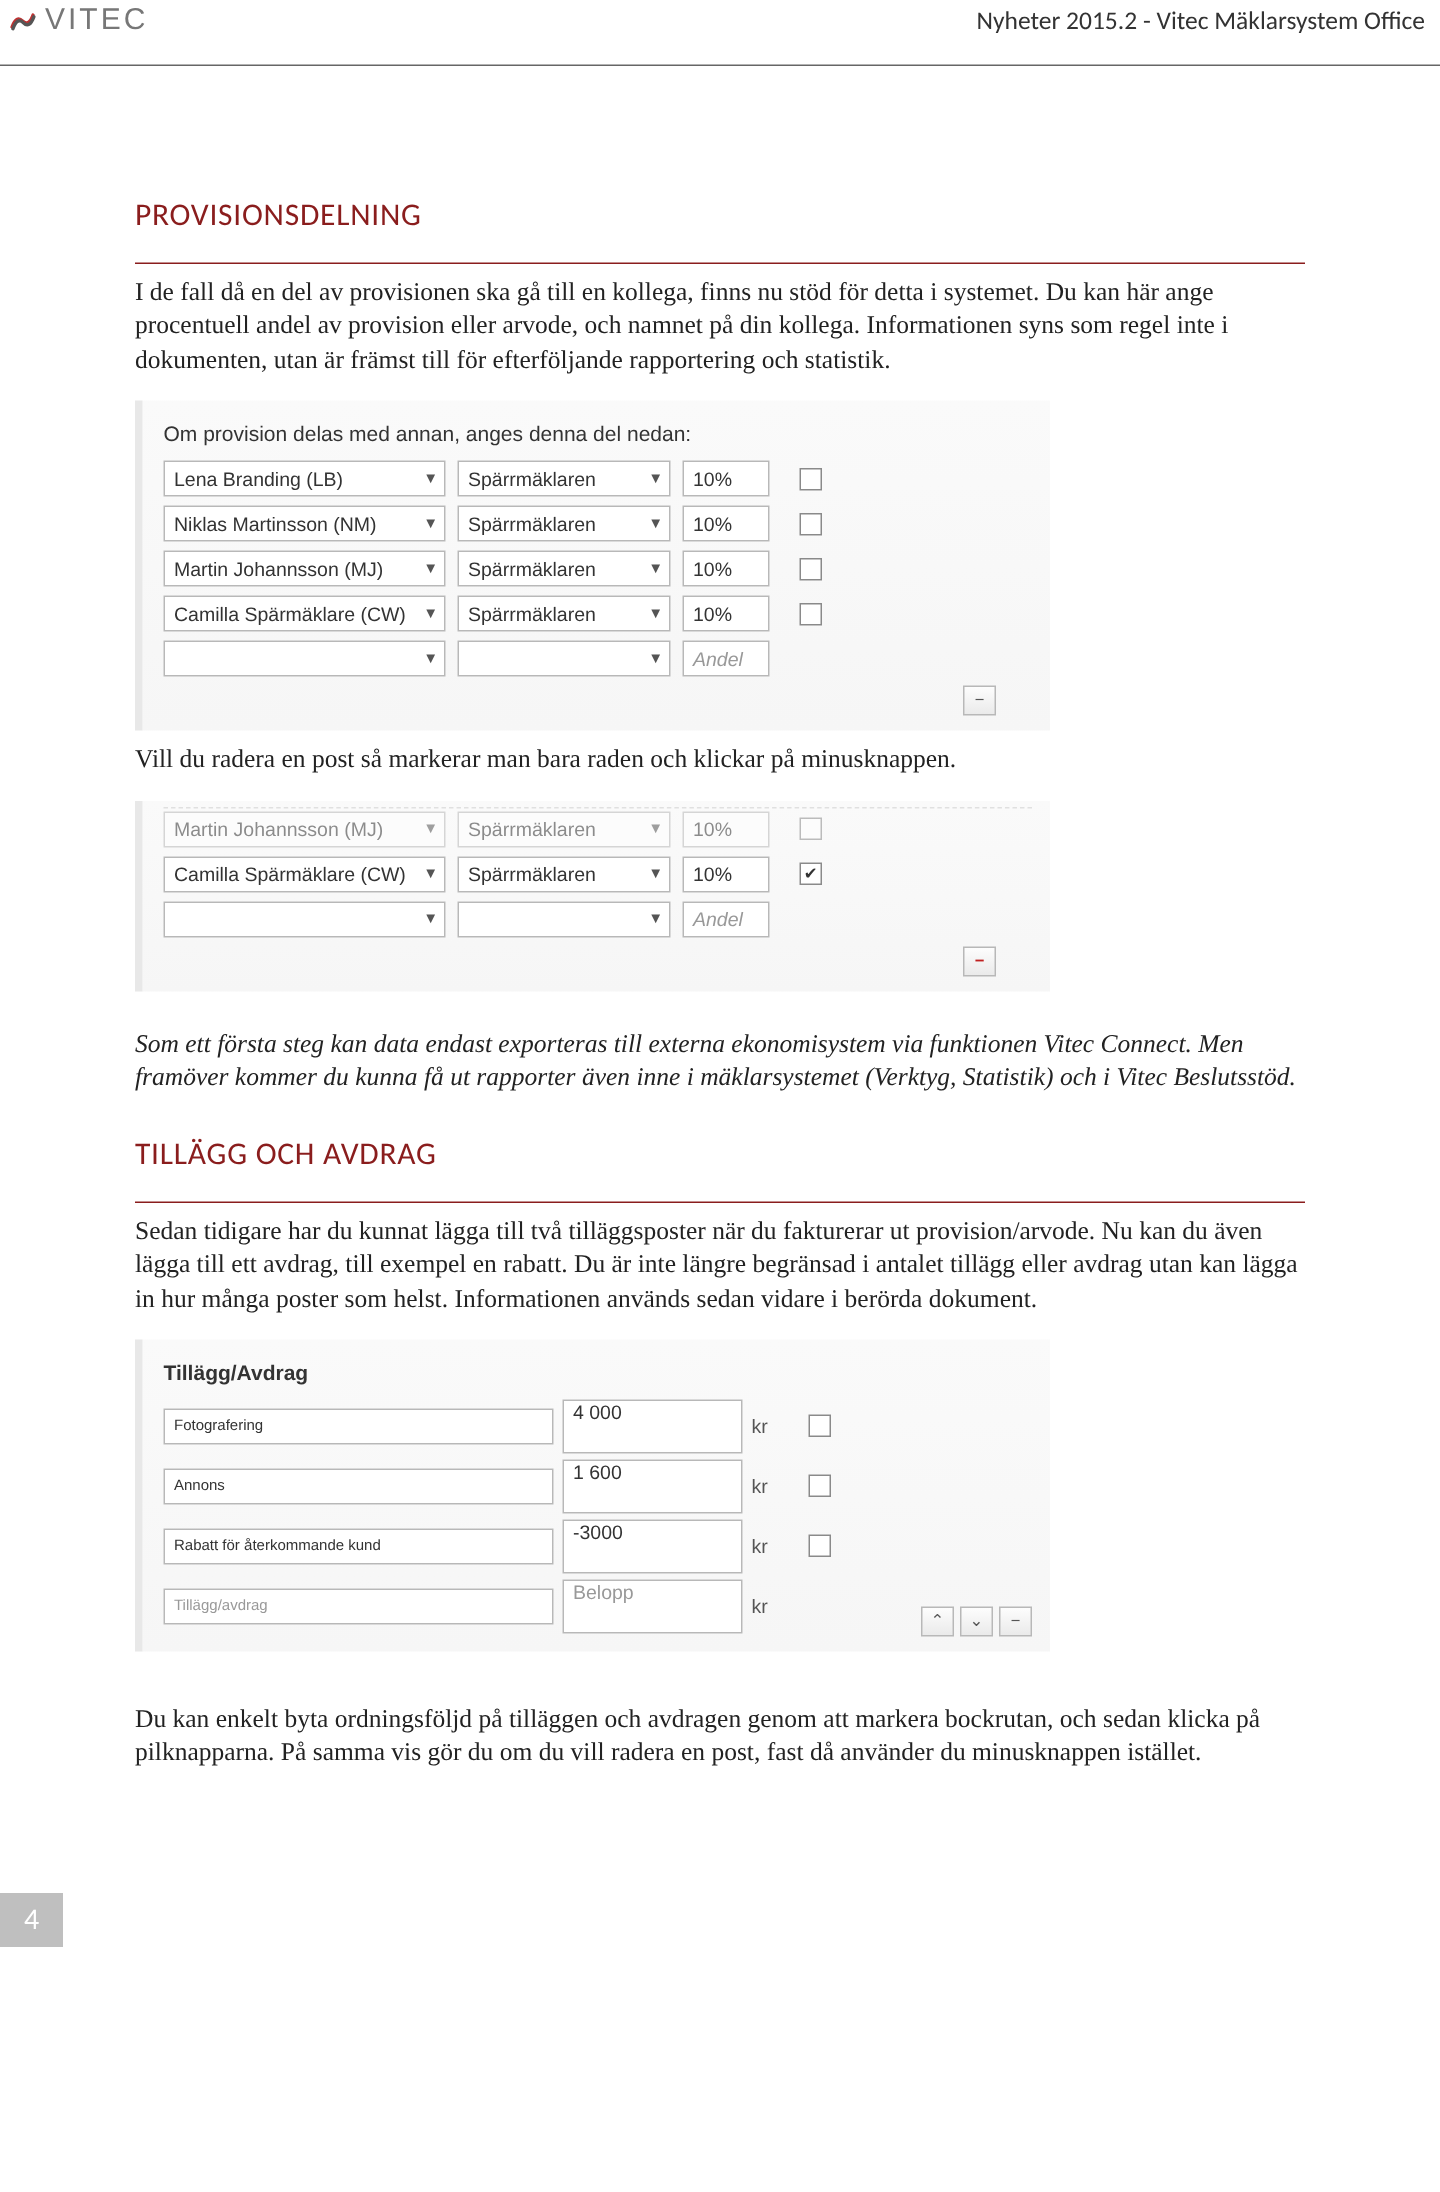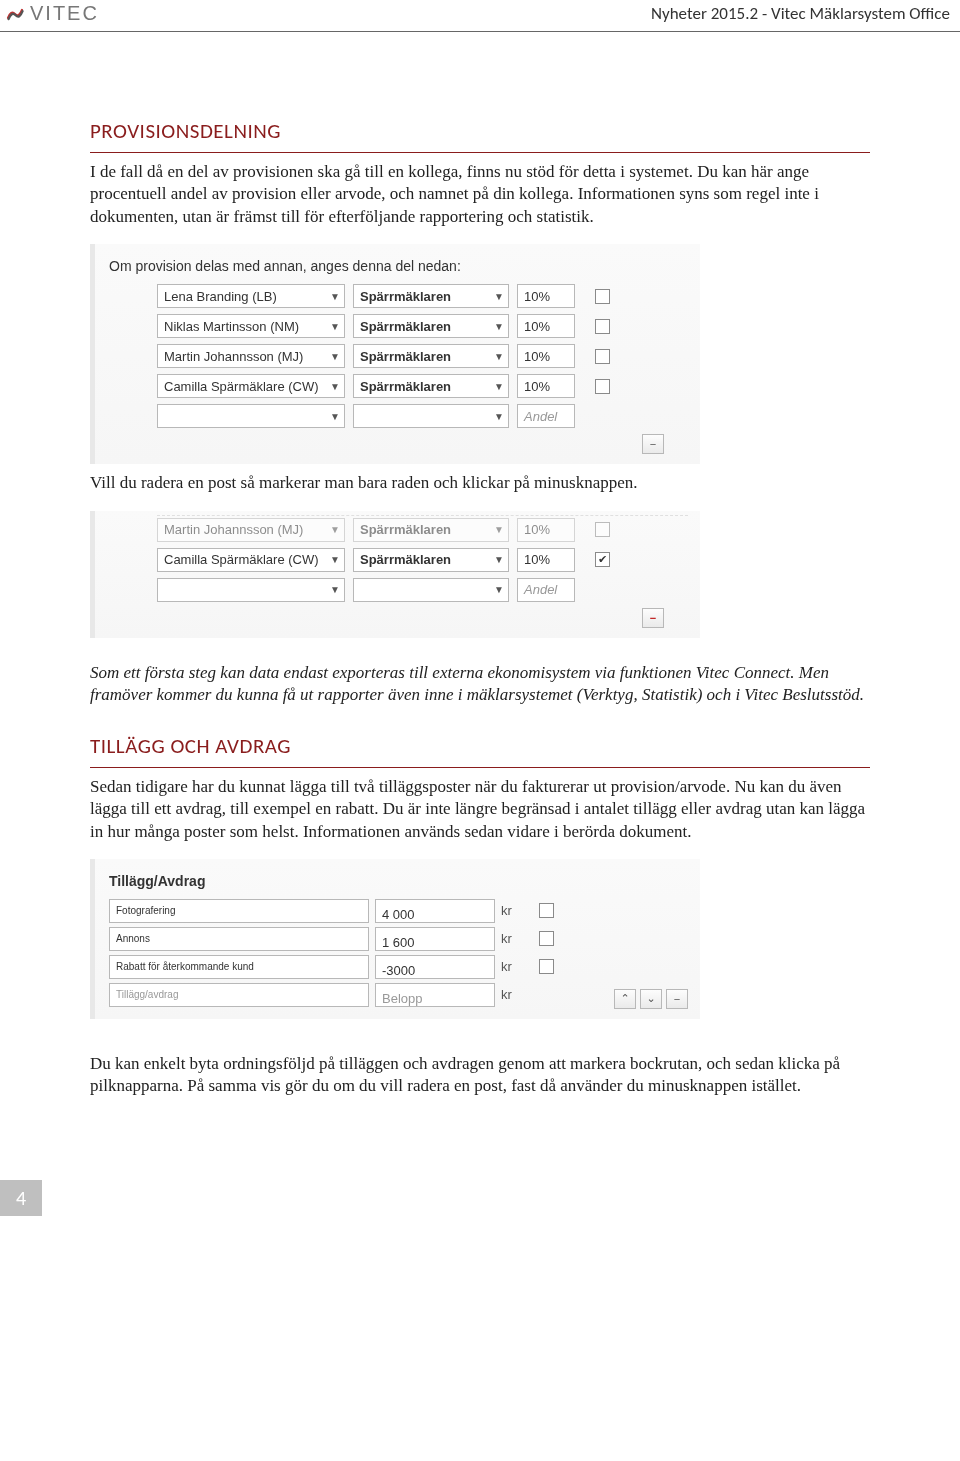--- a/index.html
+++ b/index.html
@@ -11,21 +11,21 @@
     width: 960px;
   }
   .page {
     padding: 0 0 40px 0;
   }
   .topbar {
     display: flex;
     align-items: center;
     justify-content: space-between;
     border-bottom: 1px solid #666;
-    padding: 2px 10px 6px 6px;
+    padding: 2px 10px 18px 6px;
     font-family: Calibri, Arial, sans-serif;
   }
   .topbar-left { display: flex; align-items: center; gap: 6px; }
   .logo-swoosh {
     width: 18px; height: 18px;
     display: inline-block;
   }
   .logo-text {
     font-family: Arial, sans-serif;
     font-weight: 400;
@@ -42,21 +42,21 @@
     padding: 60px 90px 10px 90px;
   }
   h2.section-heading {
     font-family: Calibri, Arial, sans-serif;
     color: #8a1d1d;
     font-weight: 400;
     font-size: 21px;
     letter-spacing: 0.5px;
     margin: 26px 0 2px 0;
     border-bottom: 1px solid #8a1d1d;
-    padding-bottom: 8px;
+    padding-bottom: 19px;
   }
   p.body-text {
     font-size: 17px;
     line-height: 1.32;
     margin: 8px 0 12px 0;
   }
   p.italic-note {
     font-style: italic;
     font-size: 17px;
     line-height: 1.32;
@@ -75,34 +75,33 @@
   .ui-panel.medium { width: 610px; }
   .ui-panel .panel-title {
     font-weight: bold;
     margin: 4px 0 10px 0;
   }
   .prov-row {
     display: flex;
     align-items: center;
     gap: 8px;
     margin-bottom: 6px;
-    margin-left: 48px;
   }
   .combo {
     display: flex;
     align-items: center;
     background: #fff;
     border: 1px solid #b8b8b8;
     height: 24px;
     padding: 0 4px 0 6px;
     font-size: 13px;
     color: #333;
   }
   .combo.name { width: 188px; }
-  .combo.role { width: 156px; font-weight: bold; }
+  .combo.role { width: 142px; }
   .combo .caret {
     margin-left: auto;
     color: #555;
     font-size: 10px;
   }
   .pct-input {
     width: 58px; height: 24px;
     border: 1px solid #b8b8b8;
     background: #fff;
     padding: 0 6px;
@@ -153,25 +152,25 @@
     width: 260px;
     height: 24px;
     border: 1px solid #b8b8b8;
     background: #fff;
     padding: 4px 6px;
     display: flex; align-items: center;
     font-size: 10px;
   }
   .ta-name.placeholder { color: #999; }
   .ta-amount {
-    width: 120px; height: 24px;
+    width: 120px; height: 36px;
     border: 1px solid #b8b8b8;
     background: #fff;
     padding: 0 6px;
-    display: flex; align-items: flex-end;
+    display: flex; align-items: flex-start;
     font-size: 13px;
   }
   .ta-amount.placeholder { color: #999; }
   .ta-unit { width: 20px; font-size: 13px; color: #555; }
   .ta-moms {
     display: flex; align-items: center; gap: 6px;
     font-size: 13px;
     margin-top: 6px;
   }
   .ta-buttons {

